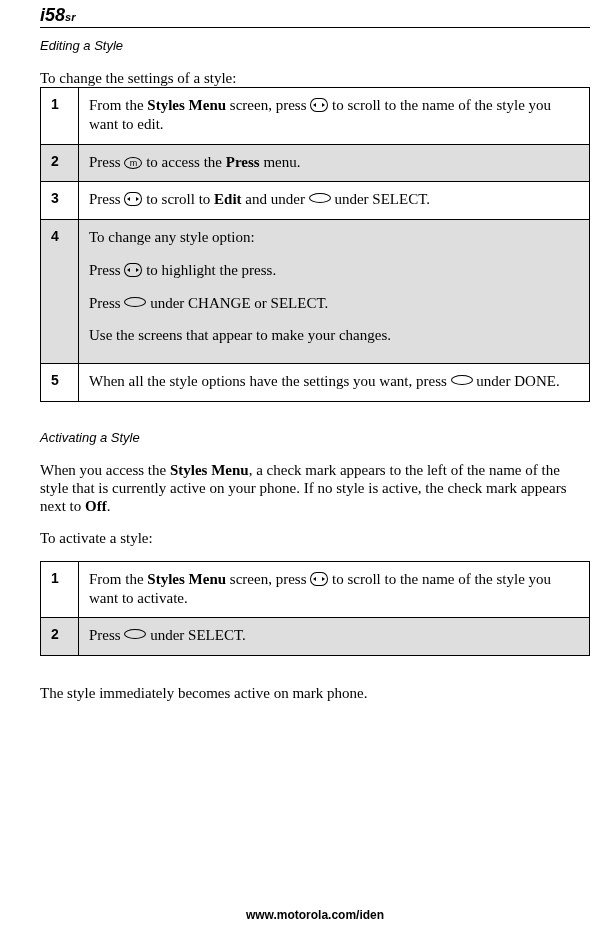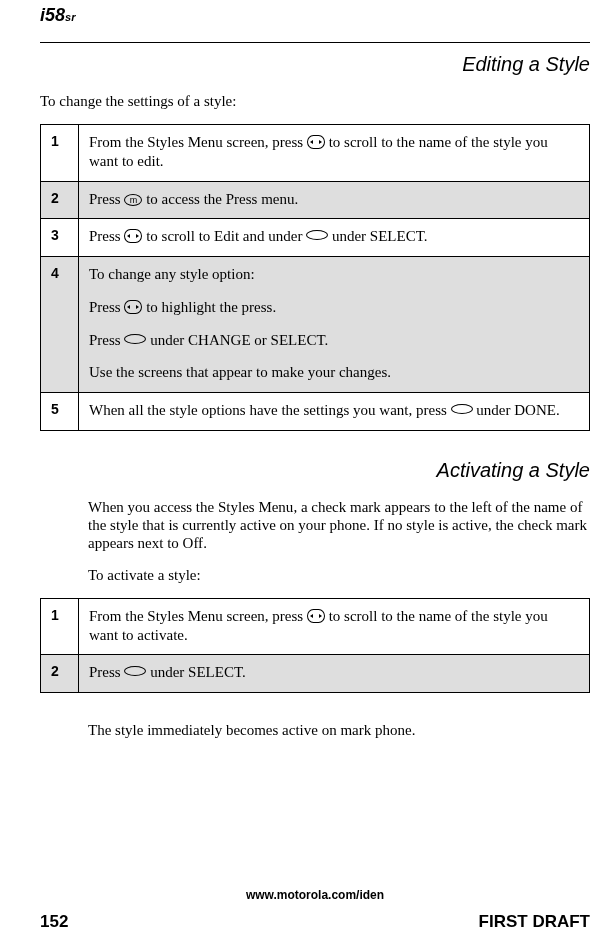--- a/index.html
+++ b/index.html
@@ -13,46 +13,45 @@
       font-family: "Times New Roman", Times, serif;
       font-size: 15px;
       color: #000;
       background: #fff;
       position: relative;
       padding: 5px 25px 0 40px;
     }
     .header-row {
       display: flex;
       align-items: center;
-      margin-bottom: 16px;
+      margin-bottom: 1px;
     }
     .logo {
       font-family: Arial, sans-serif;
       font-weight: bold;
       font-style: italic;
       font-size: 18px;
     }
     .logo sup, .logo .sr {
       font-size: 11px;
     }
     hr.top-line {
       border: none;
       border-top: 1.5px solid #000;
       margin-bottom: 10px;
     }
     .section-heading {
       font-family: Arial, Helvetica, sans-serif;
       font-style: italic;
-      font-size: 20px;
+      font-size: 13px;
       margin-bottom: 16px;
       font-weight: normal;
-      text-align: right;
     }
     .intro-text {
-      margin-bottom: 14px;
+      margin-bottom: 0;
       line-height: 1.2;
     }
     table.steps {
       width: 100%;
       border-collapse: collapse;
       margin-bottom: 28px;
       border: 1px solid #000;
     }
     table.steps td {
       border: 1px solid #000;
@@ -67,21 +66,21 @@
       font-size: 14px;
       text-align: left;
     }
     table.steps tr.shaded td {
       background: #dedede;
     }
     .step-content p {
       margin: 0 0 14px 0;
     }
     .step-content p:last-child {
-      margin-bottom: 0;
+      margin-bottom: 8px;
     }
     .icon-oval {
       display: inline-block;
       border: 1.5px solid #000;
       border-radius: 50%;
       padding: 0;
       font-size: 9px;
       line-height: 10px;
       vertical-align: 1px;
       min-width: 18px;
@@ -116,21 +115,20 @@
       transform: translateY(-50%);
     }
     .icon-nav::after {
       right: 2px;
       border-left: 3px solid #000;
       transform: translateY(-50%);
     }
     .para {
       margin-bottom: 14px;
       line-height: 1.2;
-      margin-left: 48px;
     }
     .footer {
       position: absolute;
       bottom: 18px;
       left: 40px;
       right: 25px;
     }
     .footer-url {
       text-align: center;
       font-family: Arial, Helvetica, sans-serif;
@@ -138,21 +136,21 @@
       font-size: 12px;
       margin-bottom: 10px;
     }
     .footer-bottom {
       display: flex;
       justify-content: space-between;
       font-family: Arial, Helvetica, sans-serif;
       font-weight: bold;
       font-size: 17px;
     }
-    b { font-weight: normal; }
+    b { font-weight: bold; }
   </style>
 </head>
 <body>
 
 <div class="header-row">
   <span class="logo"><span>i</span><span>58</span><span class="sr">sr</span></span>
 </div>
 <hr class="top-line">
 
 <h2 class="section-heading">Editing a Style</h2>
@@ -216,17 +214,13 @@
       <span>Press </span><span class="icon-oval blank"></span><span> under SELECT.</span>
     </td>
   </tr>
 </tbody>
   </table>
 
 <p class="para">The style immediately becomes active on mark phone.</p>
 
 <div class="footer">
   <div class="footer-url">www.motorola.com/iden</div>
-  <div class="footer-bottom">
-    <span>152</span>
-    <span>FIRST DRAFT</span>
-  </div>
 </div>
 
 </body></html>

